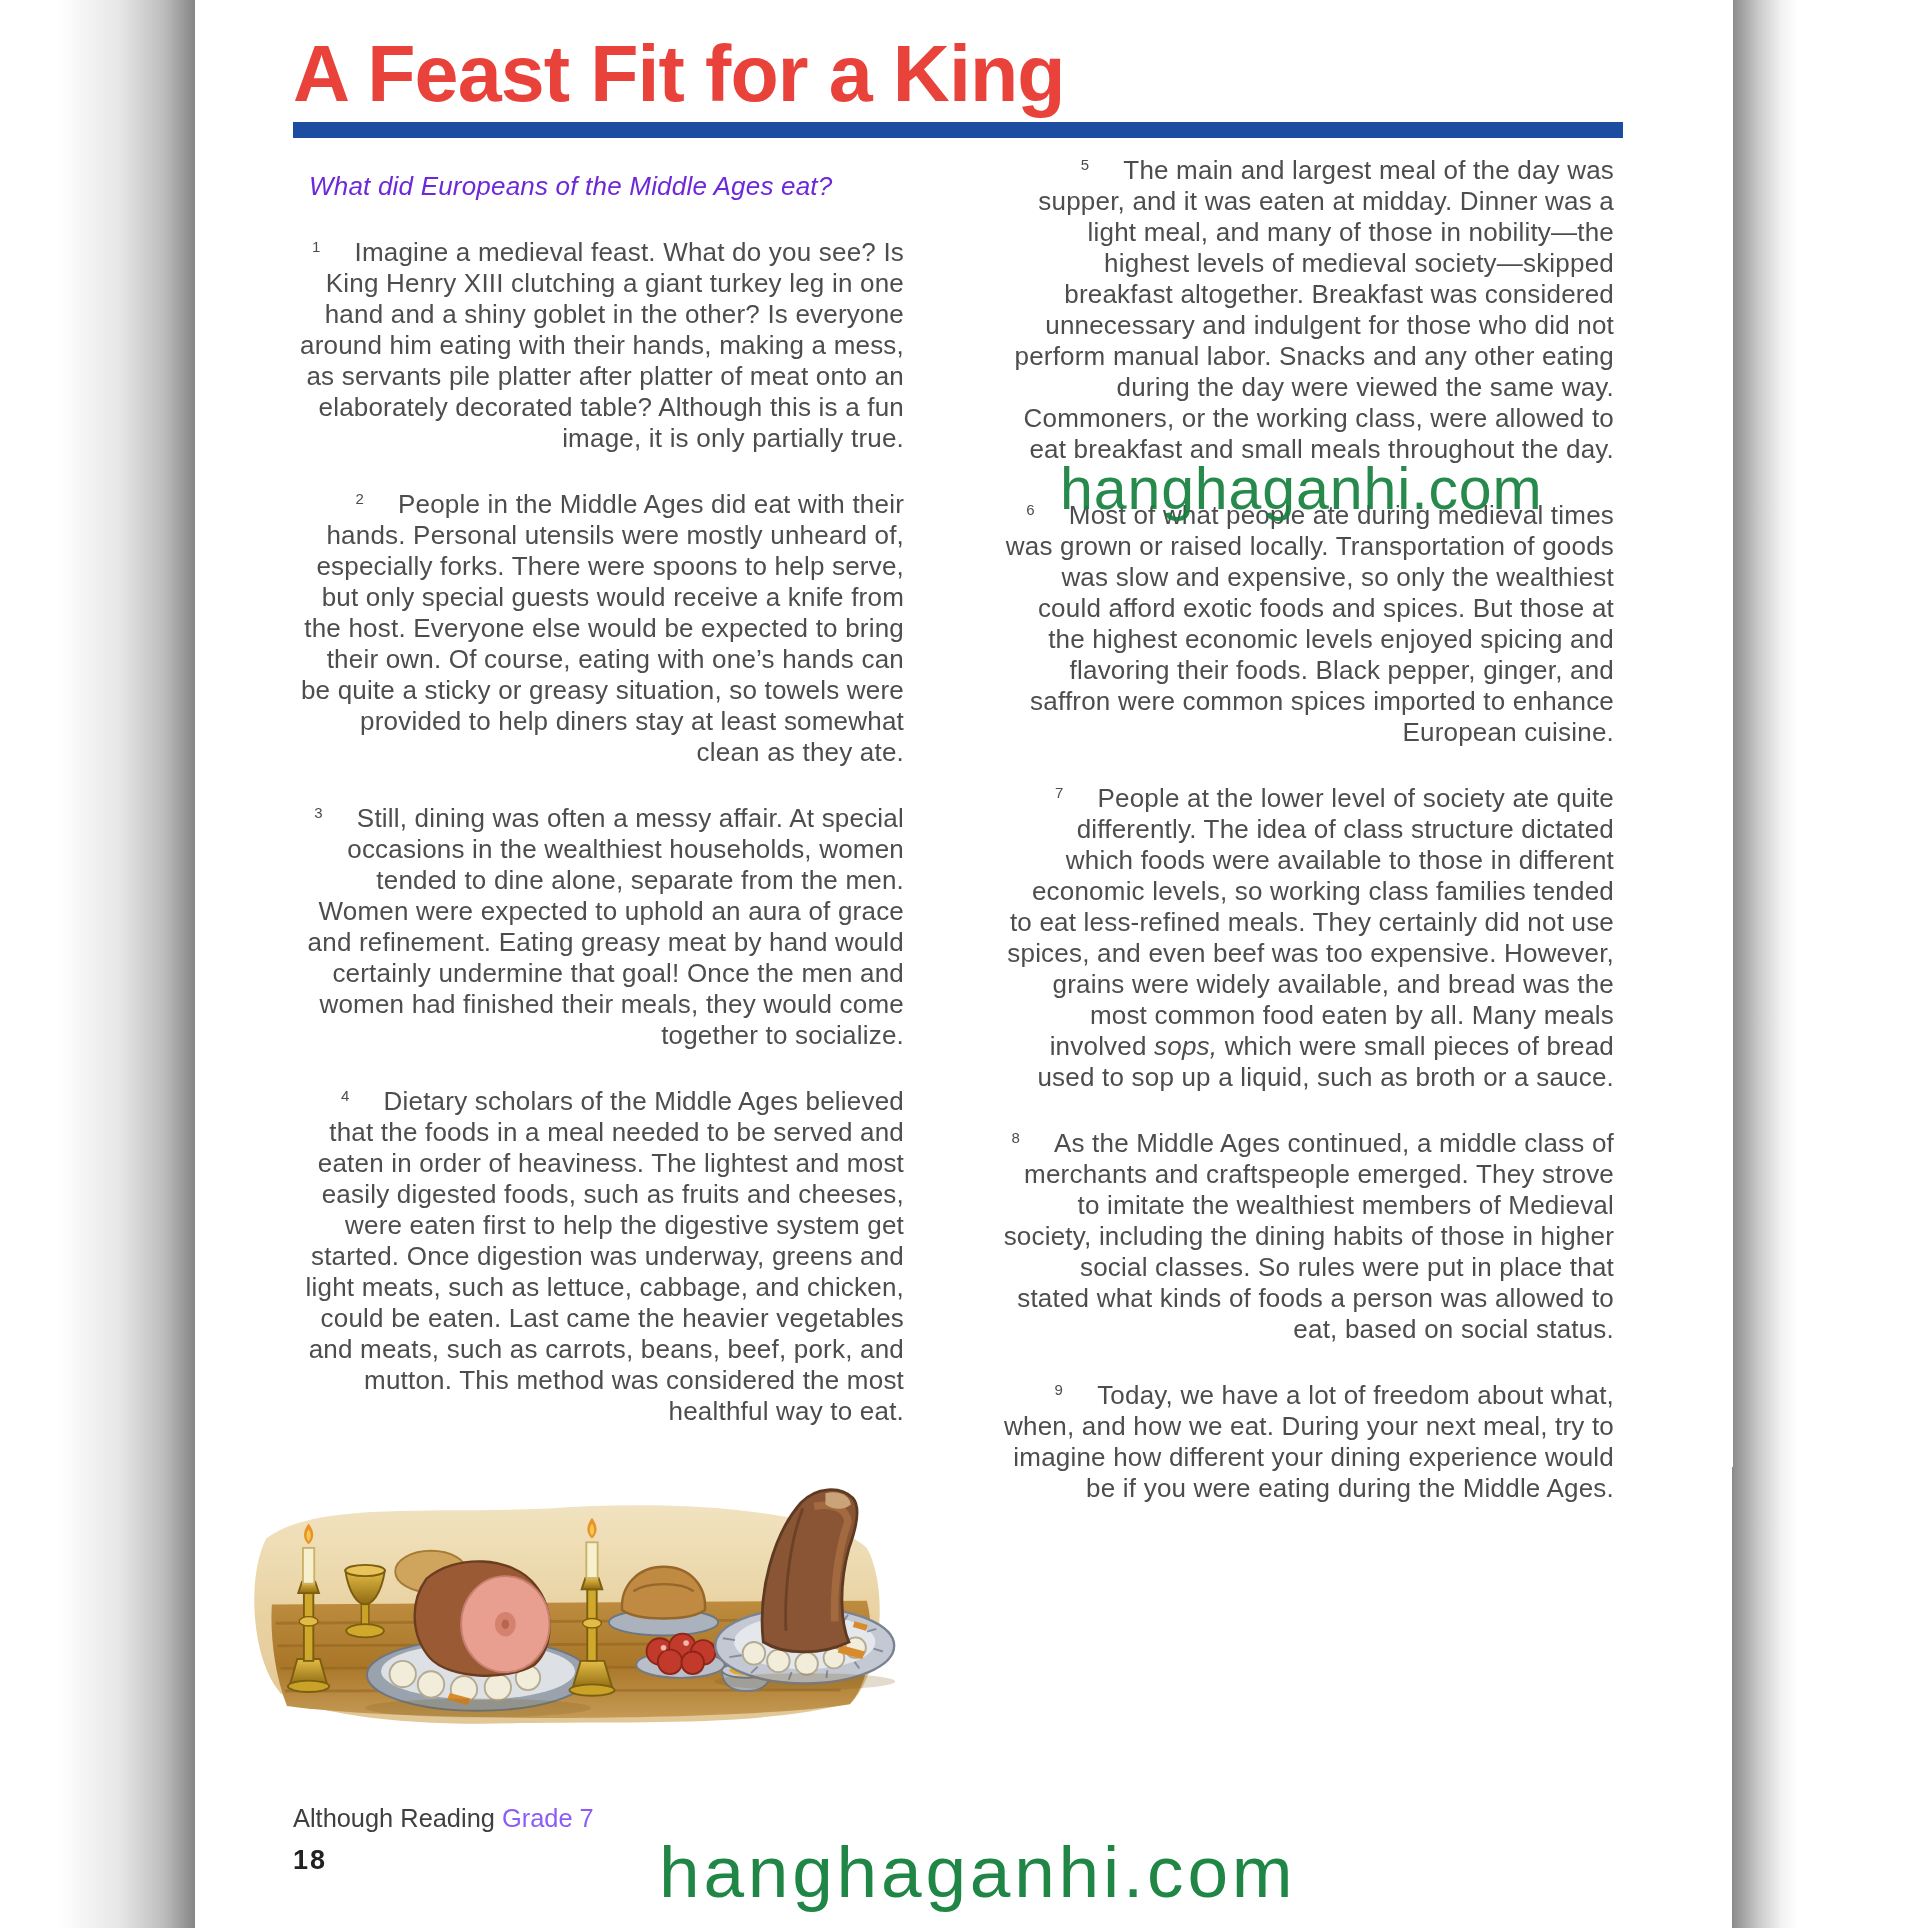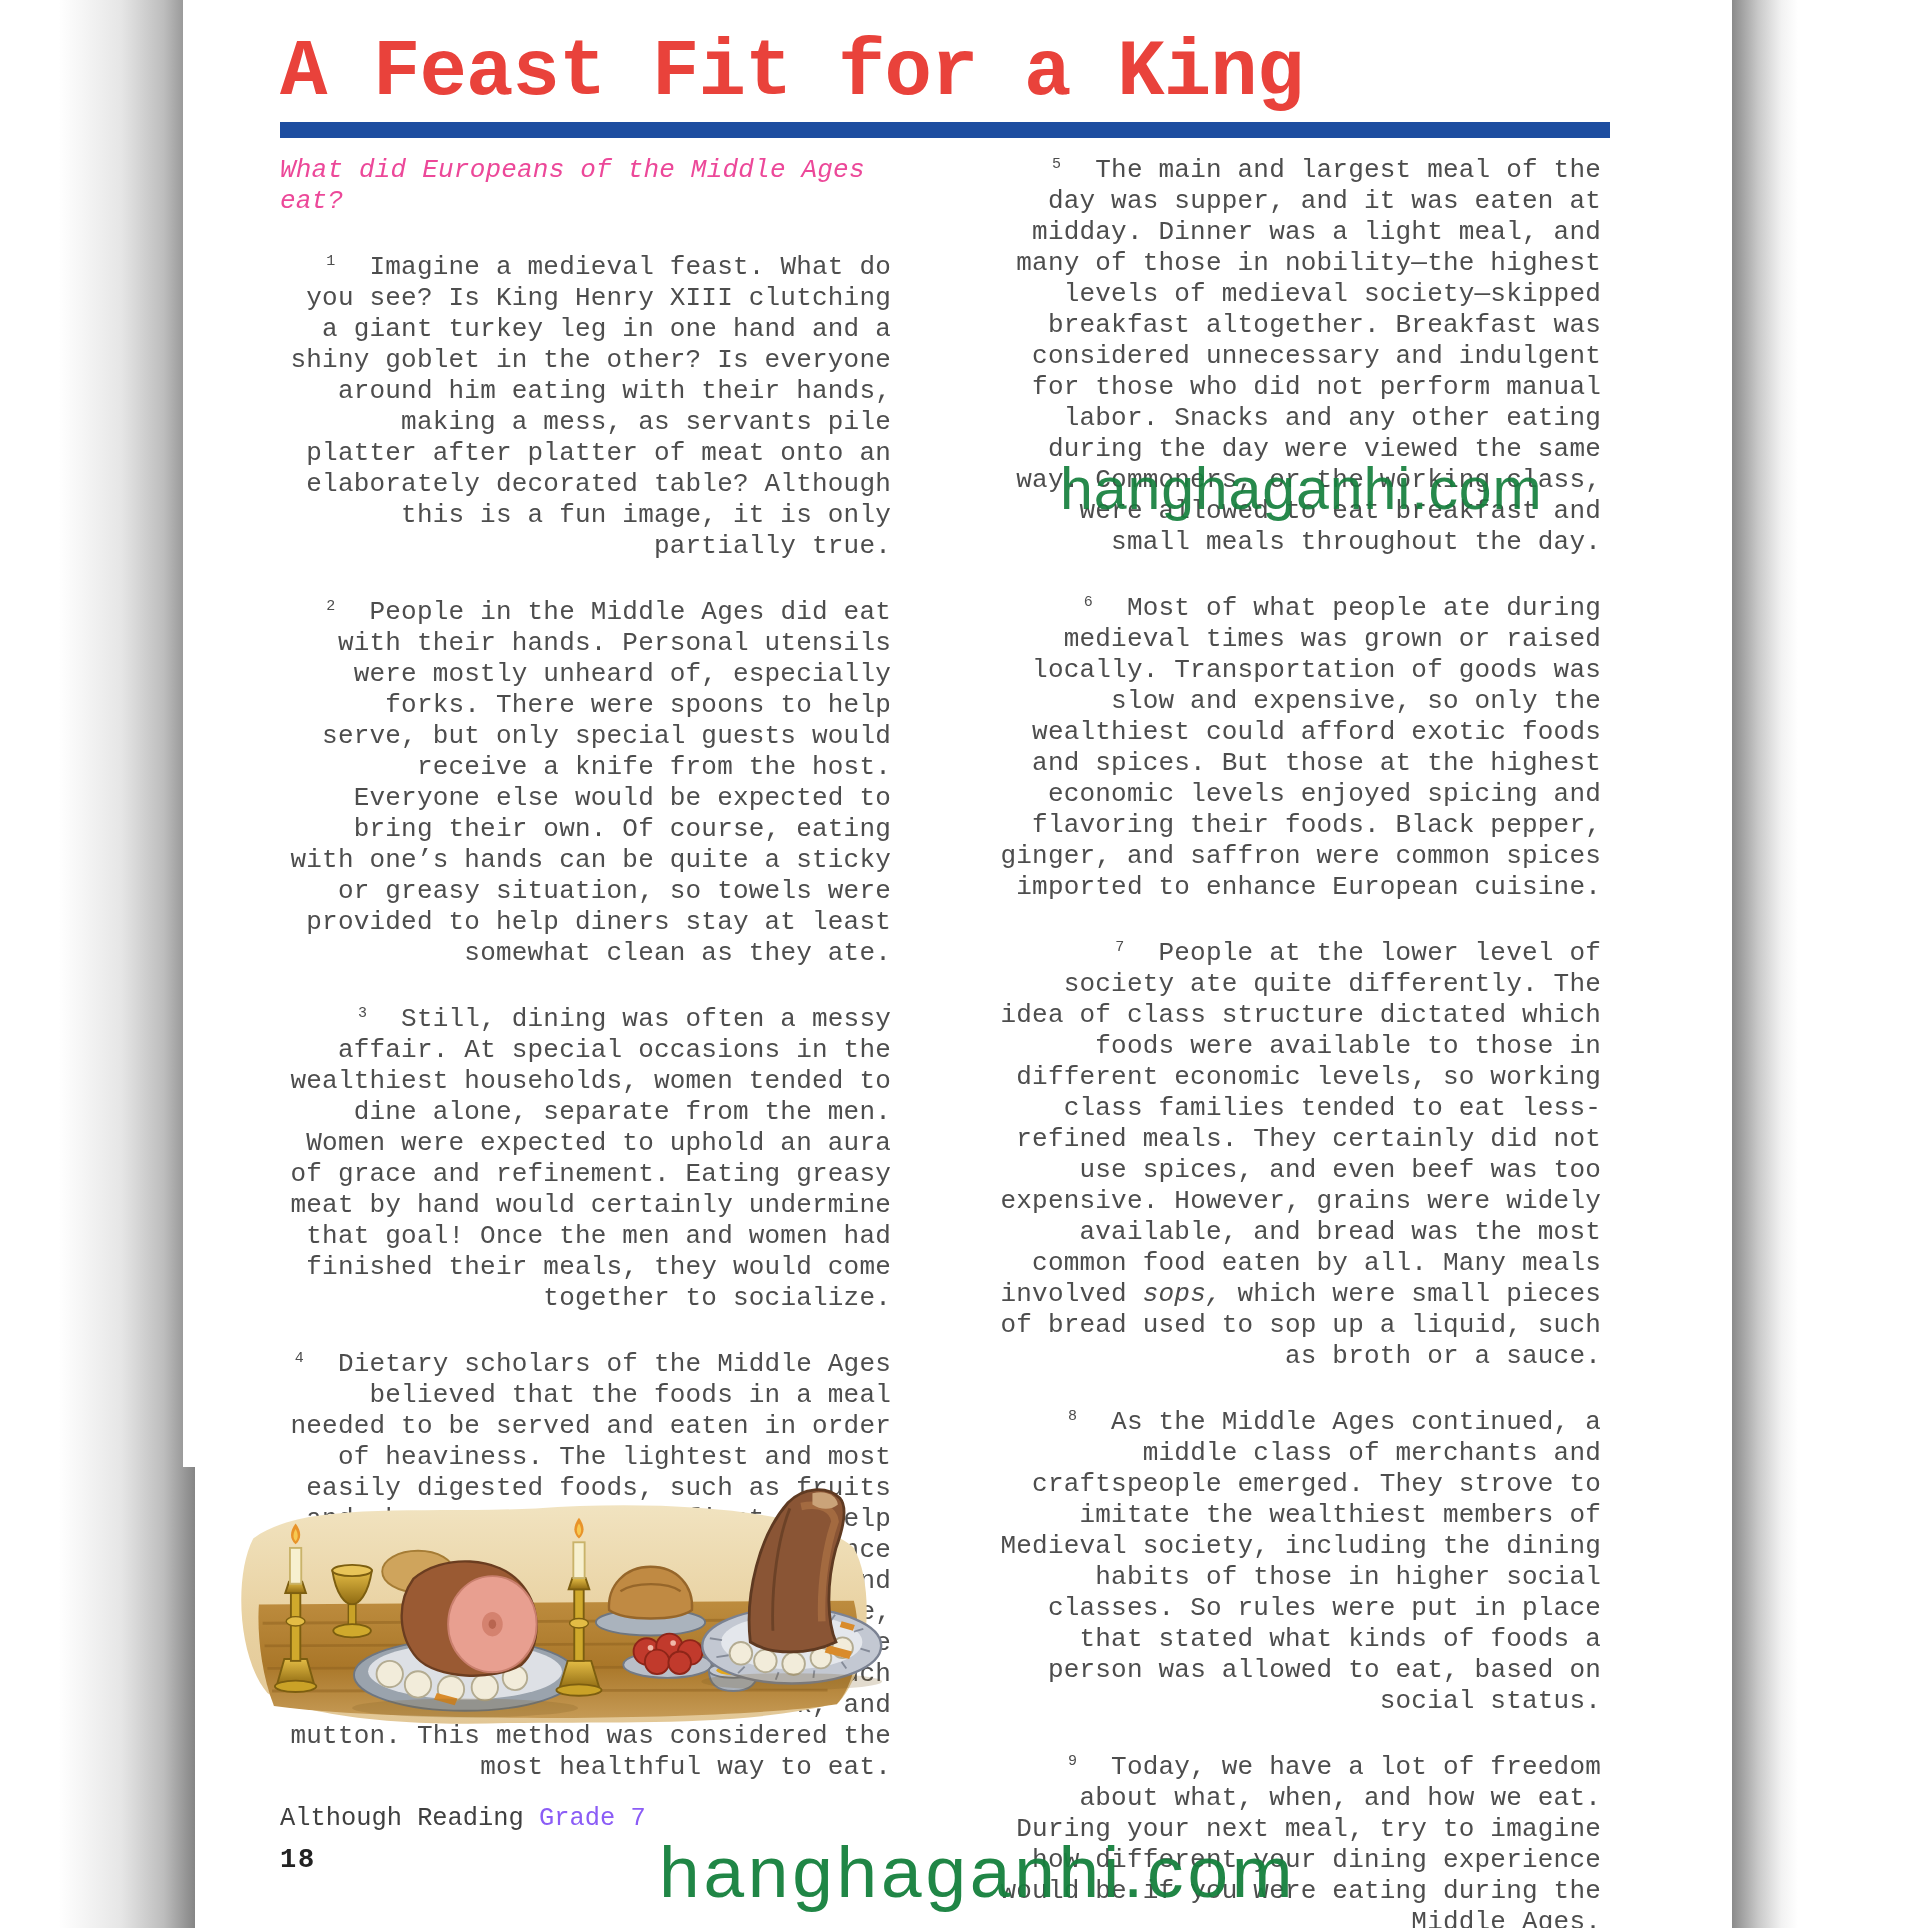--- a/index.html
+++ b/index.html
@@ -11,33 +11,32 @@
   
   .edge-left{
     position:absolute;left:0;top:0;width:195px;height:1928px;
     background:linear-gradient(to right,#ffffff 0%,#ffffff 30%,#e6e6e6 62%,#bdbdbd 84%,#858585 100%);
   }
   .edge-right{
     position:absolute;left:1732px;top:0;width:66px;height:1928px;
     background:linear-gradient(to right,#8a8a8a 0%,#c9c9c9 40%,#f2f2f2 75%,#ffffff 100%);
   }
   .page{
-    position:absolute;left:183px;top:0;width:1537px;height:1467px;
+    position:absolute;left:196px;top:0;width:1537px;height:1467px;
     background:#ffffff;
-    font-family:Liberation Mono, monospace;
   }
   .content{position:absolute;left:97px;top:34px;width:1330px;}
   .title{
     font-size:79px;font-weight:800;color:#e9423b;letter-spacing:-0.9px;
     line-height:1.0;margin:0;
   }
   .rule{height:16px;background:#1d4da0;margin-top:9.4px;width:1330px;}
   .columns{display:flex;margin-top:17px;gap:90px;}
   .col{width:620px;color:#4d4d4d;font-size:26px;line-height:31px;letter-spacing:0.2px;}
-  .subtitle{font-style:italic;color:#ec4899;margin:0;}
+  .subtitle{font-style:italic;color:#6d28d9;margin:16px;}
   .para{margin:35px 9px 0 0;text-align:right;}
   [data-column="right"] .para:first-child{margin-top:0;}
   .pnum{
     font-size:15px;color:#4d4d4d;margin-right:34px;line-height:0;
     vertical-align:super;
   }
   .illustration{margin:52px 0 0 -55px;width:659px;height:278px;}
   .footer{position:absolute;left:97px;top:1804px;font-size:25.4px;color:#3f3f3f;}
   .footer .grade{color:#8b5cf6;}
   .pageno{font-weight:700;font-size:27px;color:#222;margin-top:12.2px;letter-spacing:1.9px;}

